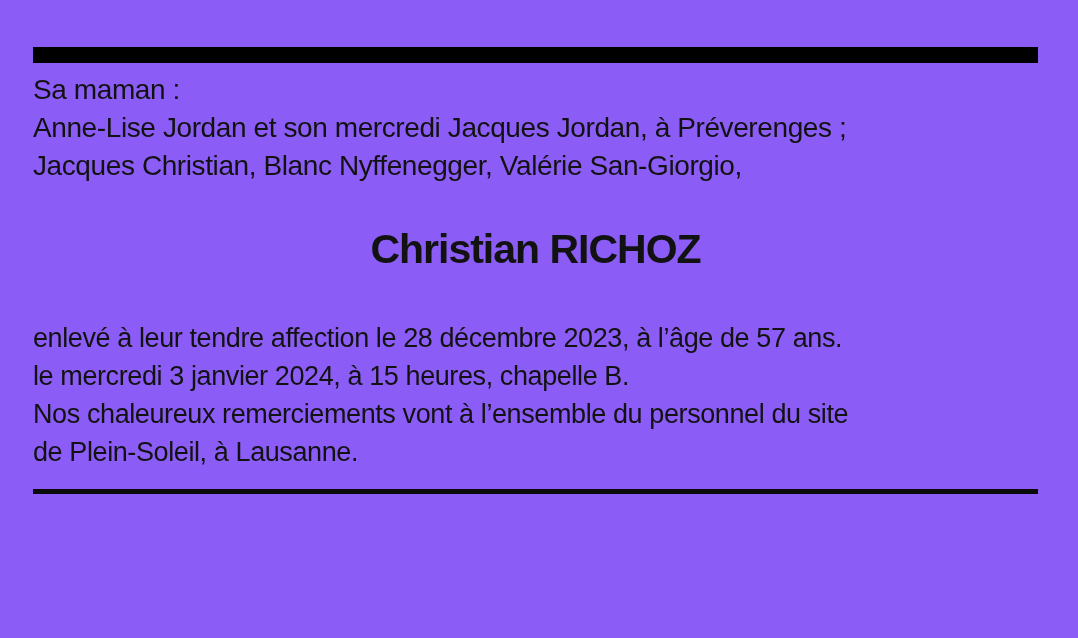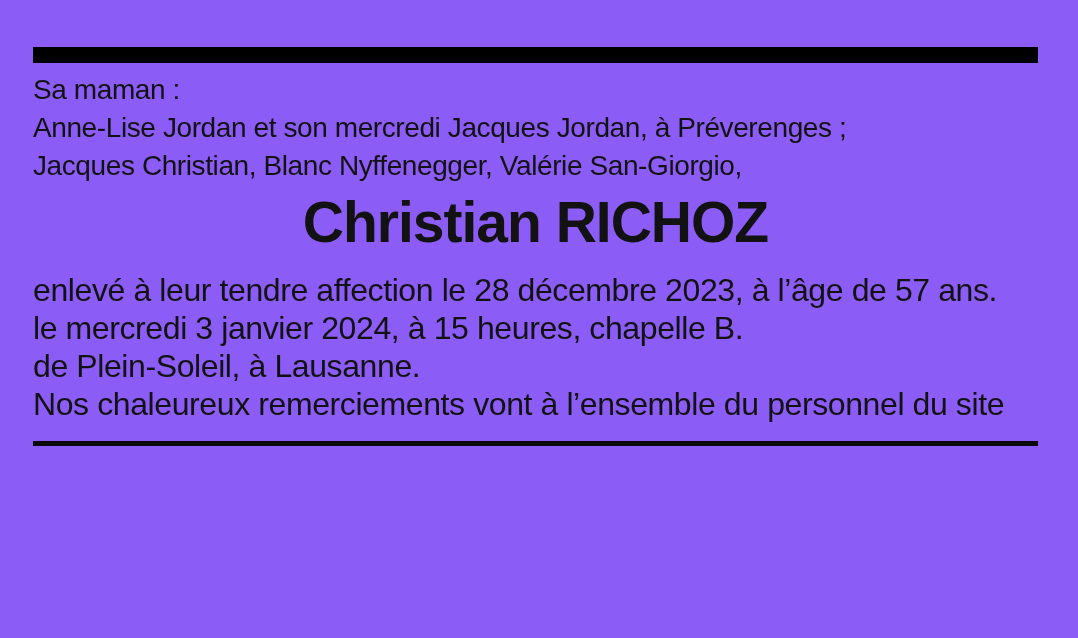--- a/index.html
+++ b/index.html
@@ -33,30 +33,30 @@
     line-height: 38px;
     letter-spacing: -0.4px;
   }
   .line {
     white-space: nowrap;
   }
   .b {
     font-weight: normal;
   }
   .name {
-    margin: 0 0 0 0;
-    font-size: 57px;
+    margin: 27px 0 0 0;
+    font-size: 41px;
     line-height: 74px;
     font-weight: bold;
     text-align: center;
     letter-spacing: -1px;
   }
   .body-text {
-    margin-top: 12px;
-    font-size: 32px;
+    margin-top: 33px;
+    font-size: 27px;
     line-height: 38px;
     letter-spacing: -0.4px;
   }
   .bottom-rule {
     margin-top: 18px;
     height: 5px;
     background: #0a0a0a;
   }
 </style>
 </head>
@@ -67,18 +67,18 @@
     <div class="top-bar"></div>
     <div class="intro" id="intro-lines">
         <div class="line"><span>Sa maman :</span></div>
         <div class="line"><span>Anne-Lise </span><span class="b">Jordan</span><span> et son mercredi Jacques </span><span class="b">Jordan</span><span>, à Préverenges ;</span></div>
         <div class="line"><span>Jacques </span><span class="b">Christian</span><span>, Blanc </span><span class="b">Nyffenegger</span><span>, Valérie </span><span class="b">San-Giorgio</span><span>,</span></div>
       </div>
     <h1 class="name">Christian RICHOZ</h1>
     <div class="body-text" id="body-lines">
         <div class="line"><span>enlevé à leur tendre affection le 28 décembre 2023, à l’âge de 57 ans.</span></div>
         <div class="line"><span>le mercredi 3 janvier 2024, à 15 heures, chapelle B.</span></div>
+        <div class="line"><span>Nos chaleureux remerciements vont à l’ensemble du personnel du site</span></div>
         <div class="line"><span>de Plein-Soleil, à Lausanne.</span></div>
-        <div class="line"><span>Nos chaleureux remerciements vont à l’ensemble du personnel du site</span></div>
       </div>
     <div class="bottom-rule"></div>
   </div>
 </div>
 
 </body></html>

